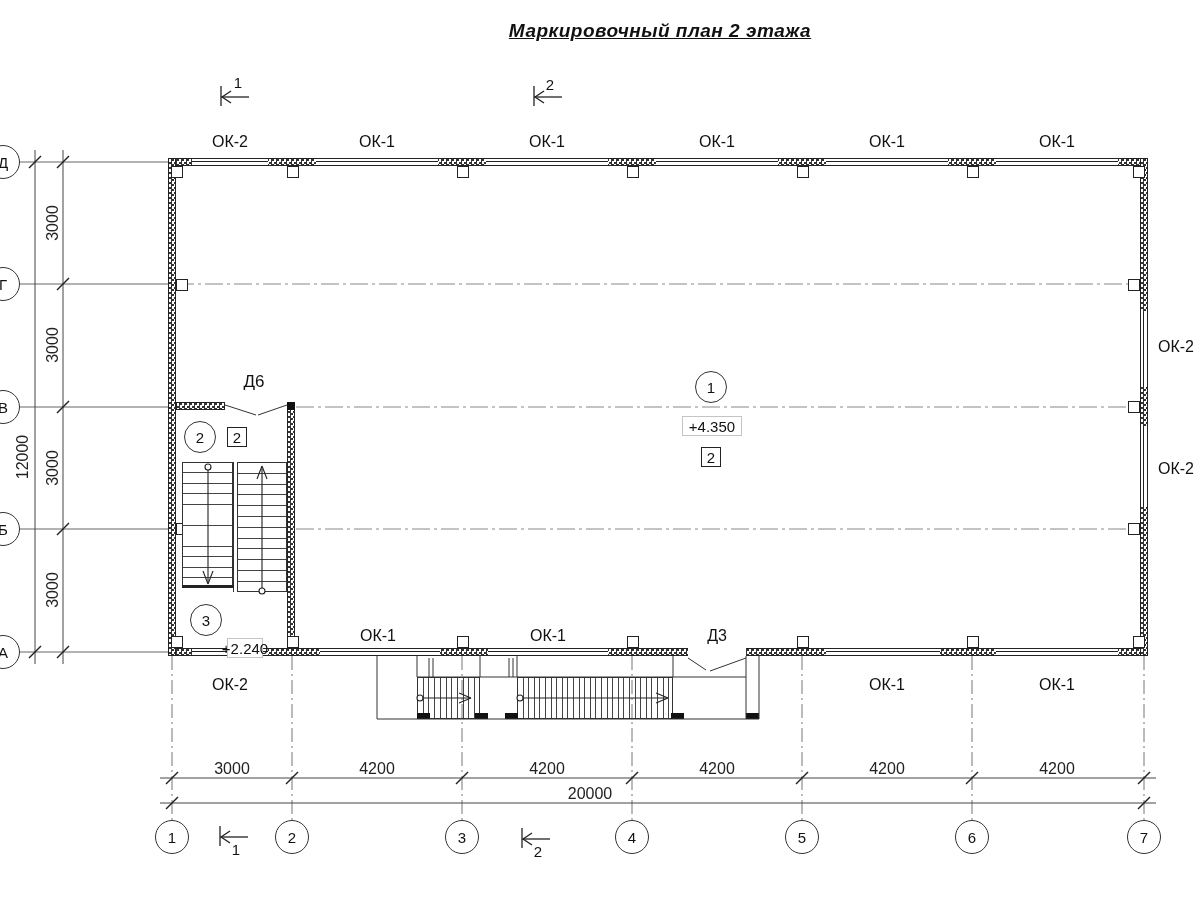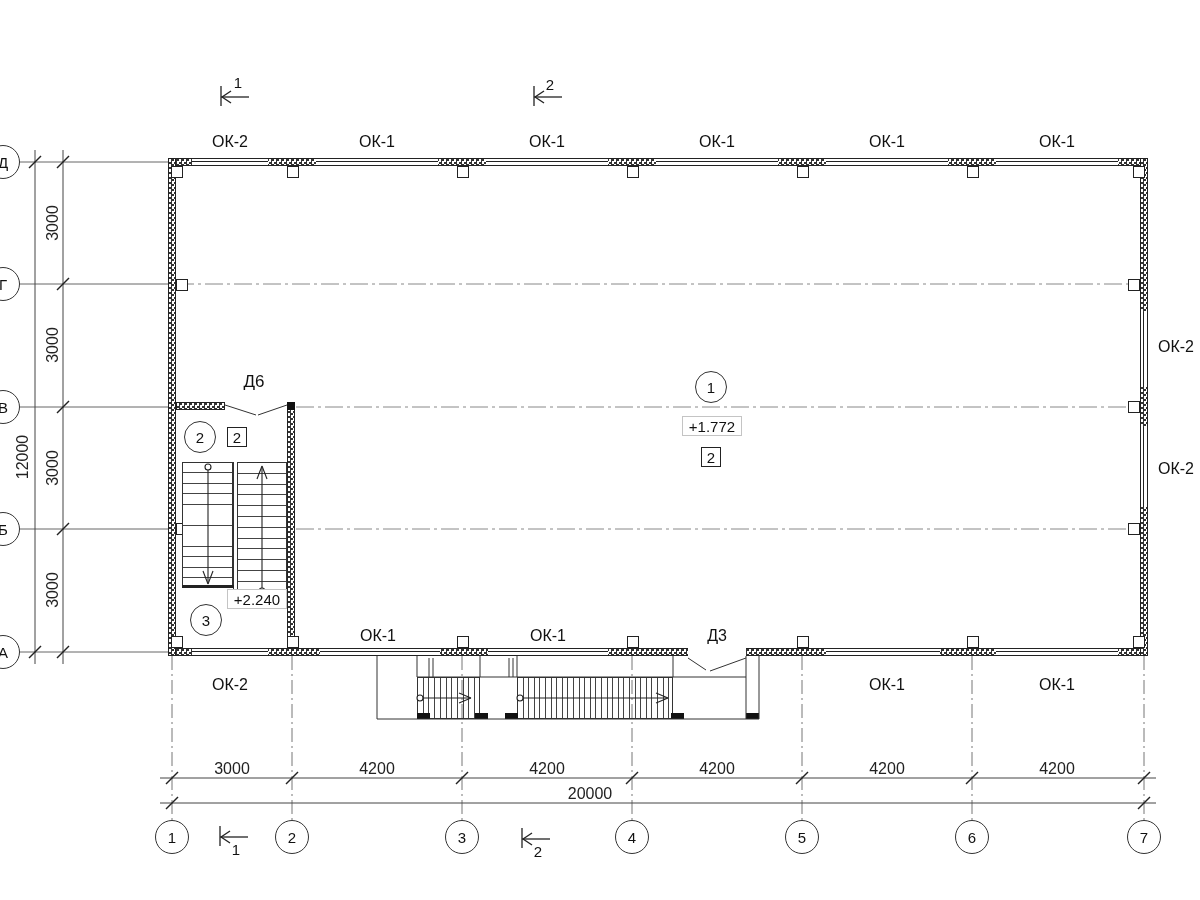--- a/index.html
+++ b/index.html
@@ -227,20 +227,21 @@
         <line x1="459" y1="703" x2="471" y2="698"></line>
     </g>
     <g stroke="#222" stroke-width="1.1" fill="#fff">
       <circle cx="520" cy="698" r="3"></circle>
         <line x1="523" y1="698" x2="666" y2="698"></line>
       <line x1="656" y1="693" x2="668" y2="698"></line>
         <line x1="656" y1="703" x2="668" y2="698"></line>
     </g>
   </svg>
 
+  <div id="title" class="abs" style="left:340px;top:20px;width:640px;height:28px">Маркировочный план 2 этажа</div>
 
   <div class="abs marknum" style="left:226px;top:74px;width:24px">1</div>
   <div class="abs marknum" style="left:538px;top:76px;width:24px">2</div>
   <div class="abs marknum" style="left:224px;top:841px;width:24px">1</div>
   <div class="abs marknum" style="left:526px;top:843px;width:24px">2</div>
 
   <div class="abs lbl" style="left:195px;top:133px;width:70px">ОК-2</div>
   <div class="abs lbl" style="left:342px;top:133px;width:70px">ОК-1</div>
   <div class="abs lbl" style="left:512px;top:133px;width:70px">ОК-1</div>
   <div class="abs lbl" style="left:682px;top:133px;width:70px">ОК-1</div>
@@ -254,28 +255,28 @@
   <div class="abs lbl" style="left:195px;top:676px;width:70px">ОК-2</div>
   <div class="abs lbl" style="left:852px;top:676px;width:70px">ОК-1</div>
   <div class="abs lbl" style="left:1022px;top:676px;width:70px">ОК-1</div>
 
   <div class="abs lbl" style="left:1158px;top:338px;width:44px;text-align:left">ОК-2</div>
   <div class="abs lbl" style="left:1158px;top:460px;width:44px;text-align:left">ОК-2</div>
 
   <div class="abs lbl" style="left:226px;top:373px;width:56px;font-size:17px">Д6</div>
 
   <div class="abs circ" style="left:695px;top:371px;width:32px;height:32px">1</div>
-  <div class="abs box-elev" style="left:682px;top:416px;width:60px;height:20px">+1.772</div>
+  <div class="abs box-elev" style="left:682px;top:416px;width:60px;height:20px">+4.350</div>
   <div class="abs box-mark" style="left:701px;top:447px;width:20px;height:20px">2</div>
 
   <div class="abs circ" style="left:184px;top:421px;width:32px;height:32px">2</div>
   <div class="abs box-mark" style="left:227px;top:427px;width:20px;height:20px">2</div>
 
   <div class="abs circ" style="left:190px;top:604px;width:32px;height:32px">3</div>
-  <div class="abs box-elev" style="left:227px;top:589px;width:60px;height:20px">+2.240</div>
+  <div class="abs box-elev" style="left:227px;top:638px;width:36px;height:20px">+2.240</div>
 
   <div class="abs circ" style="left:-14px;top:145px;width:34px;height:34px">Д</div>
   <div class="abs circ" style="left:-14px;top:267px;width:34px;height:34px">Г</div>
   <div class="abs circ" style="left:-14px;top:390px;width:34px;height:34px">В</div>
   <div class="abs circ" style="left:-14px;top:512px;width:34px;height:34px">Б</div>
   <div class="abs circ" style="left:-14px;top:635px;width:34px;height:34px">А</div>
 
   <div class="abs circ" style="left:155px;top:820px;width:34px;height:34px">1</div>
   <div class="abs circ" style="left:275px;top:820px;width:34px;height:34px">2</div>
   <div class="abs circ" style="left:445px;top:820px;width:34px;height:34px">3</div>

